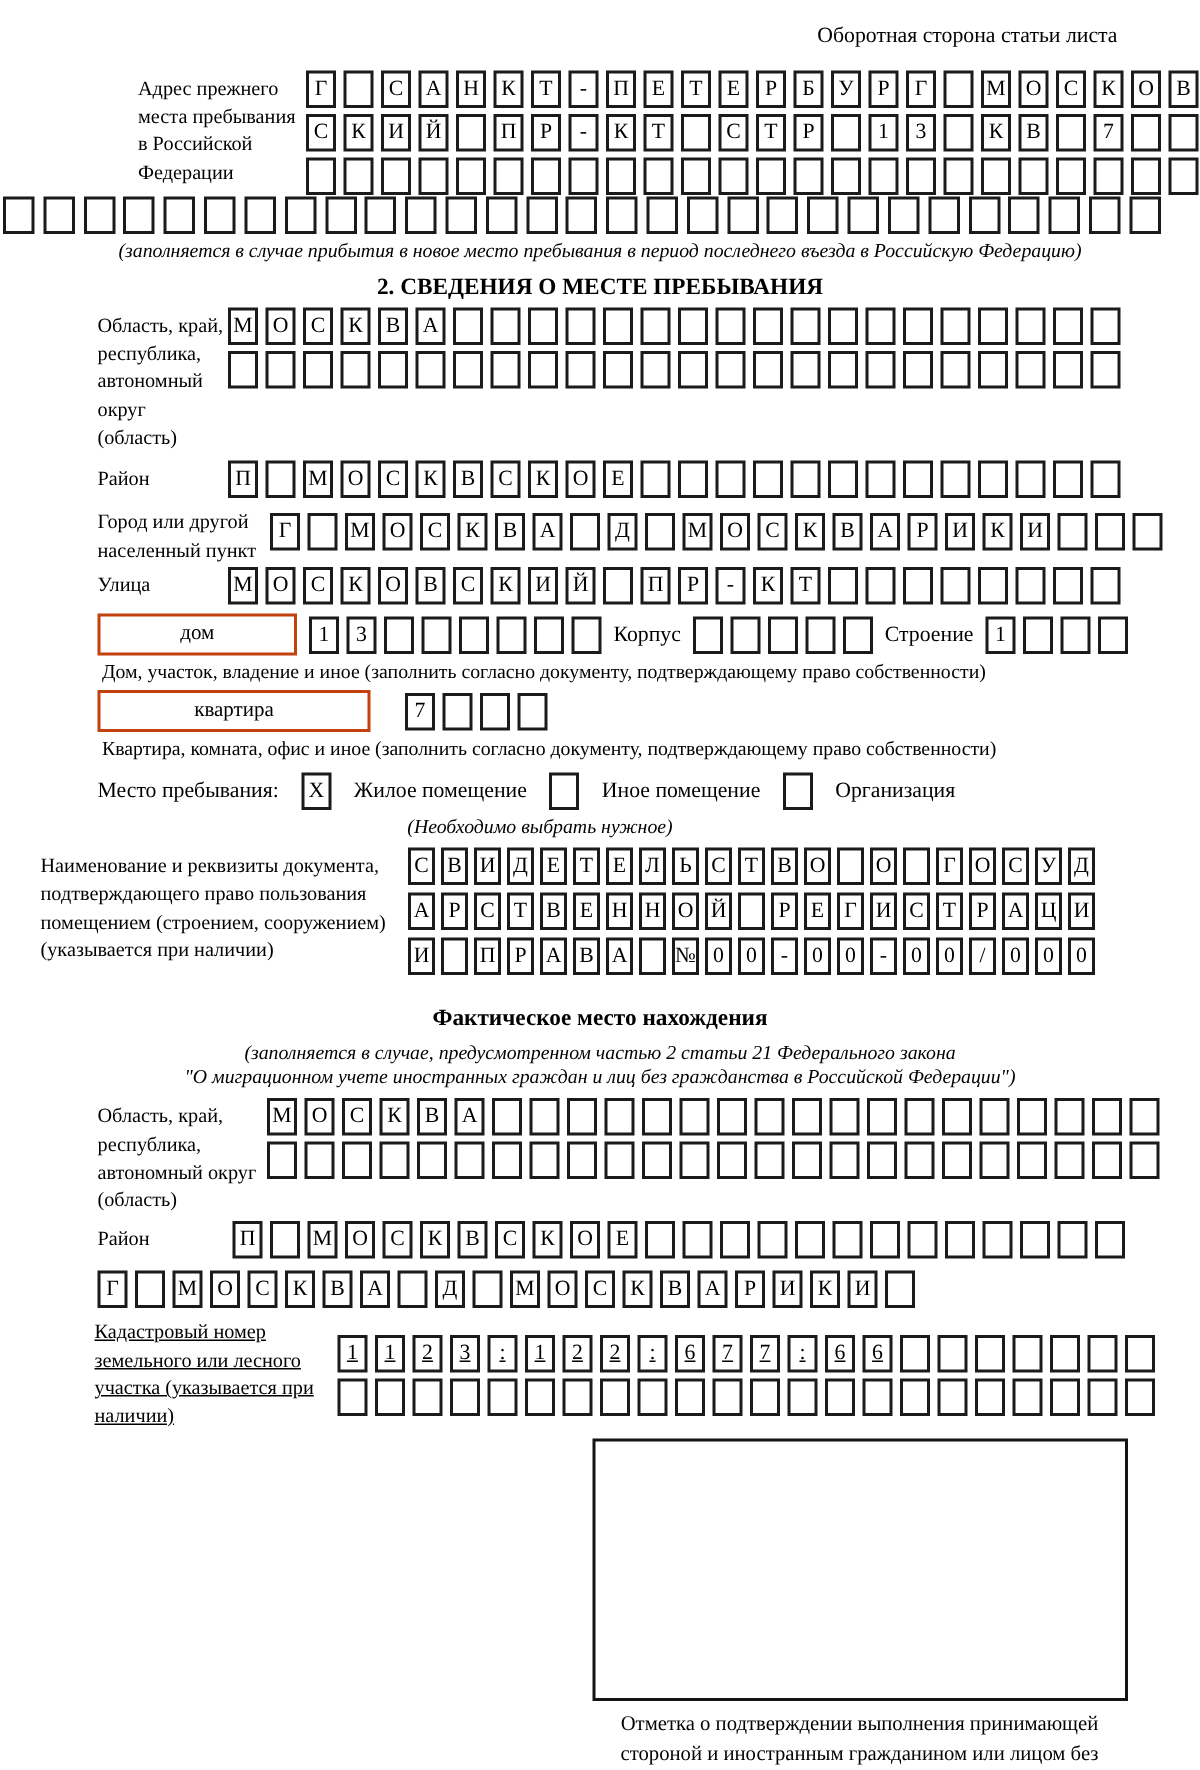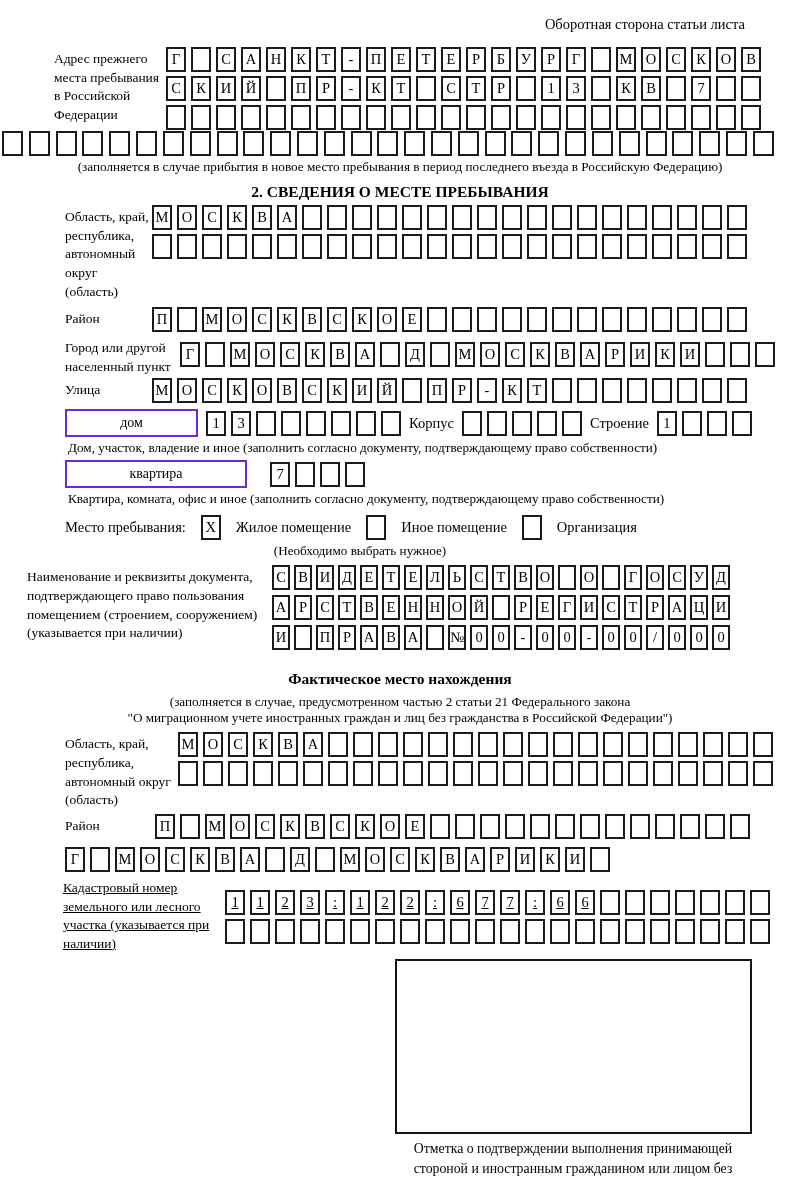--- a/index.html
+++ b/index.html
@@ -14,42 +14,42 @@
   .cell{
     box-sizing:border-box;width:20px;height:25px;flex:none;
     border:2px solid #1b1b1b;display:inline-flex;align-items:center;justify-content:center;
     font-size:14.5px;background:#fff;
   }
   .cell-row{display:flex;gap:5px;margin-bottom:4px;}
   .cells-inline{display:flex;gap:5px;}
   .cells-block .cell-row:last-child{margin-bottom:0;}
   .row-full{display:flex;justify-content:space-between;width:772px;margin:1px 0 0 2px;}
   .row-full .cell{width:21px;}
-  .caption{font-size:13.2px;text-align:center;margin-top:3px;}
+  .caption{font-size:13.2px;text-align:center;margin-top:3px;font-style:italic;}
   .caption-left{font-size:13.2px;margin:3px 0 0 68px;}
   .sec-title{font-weight:bold;font-size:15.5px;text-align:center;margin-top:8px;}
   .widebox{
-    box-sizing:border-box;border:2px solid #6d28d9;height:28px;flex:none;
+    box-sizing:border-box;border:2px solid #c2410c;height:28px;flex:none;
     display:flex;align-items:center;justify-content:center;font-size:14px;
   }
   .inline-lbl{font-size:14.5px;padding-top:4px;flex:none;}
   .doc-cells .cell{width:18px;}
   .doc-cells .cell-row{gap:4px;margin-bottom:5px;}
   .pre-line{white-space:pre-line;}
   .mesto-row{display:flex;align-items:center;gap:15px;margin:8px 0 0 65px;font-size:14.5px;}
   .stamp-box{box-sizing:border-box;border:2px solid #141414;width:357px;height:175px;margin:6px 0 0 395px;background:#fff;}
   .stamp-caption{width:402px;margin:5px 0 0 372px;text-align:center;font-size:13.8px;line-height:1.45;}
   .mt4{margin-top:4px;} .mt6{margin-top:6px;} .mt8{margin-top:20px;} .mt14{margin-top:14px;}
 </style>
 </head>
 <body>
 
 <div class="hdr-right">Оборотная сторона статьи листа</div>
 
-<div class="frow mt14" style="margin-left:54px;">
+<div class="frow mt14" style="margin-left:92px;">
   <div class="flabel" style="width:112px;">Адрес прежнего места пребывания в Российской Федерации</div>
   <div class="cells-block">
       <div class="cell-row">
         <span class="cell">Г</span>
         <span class="cell"></span>
         <span class="cell">С</span>
         <span class="cell">А</span>
         <span class="cell">Н</span>
         <span class="cell">К</span>
         <span class="cell">Т</span>

